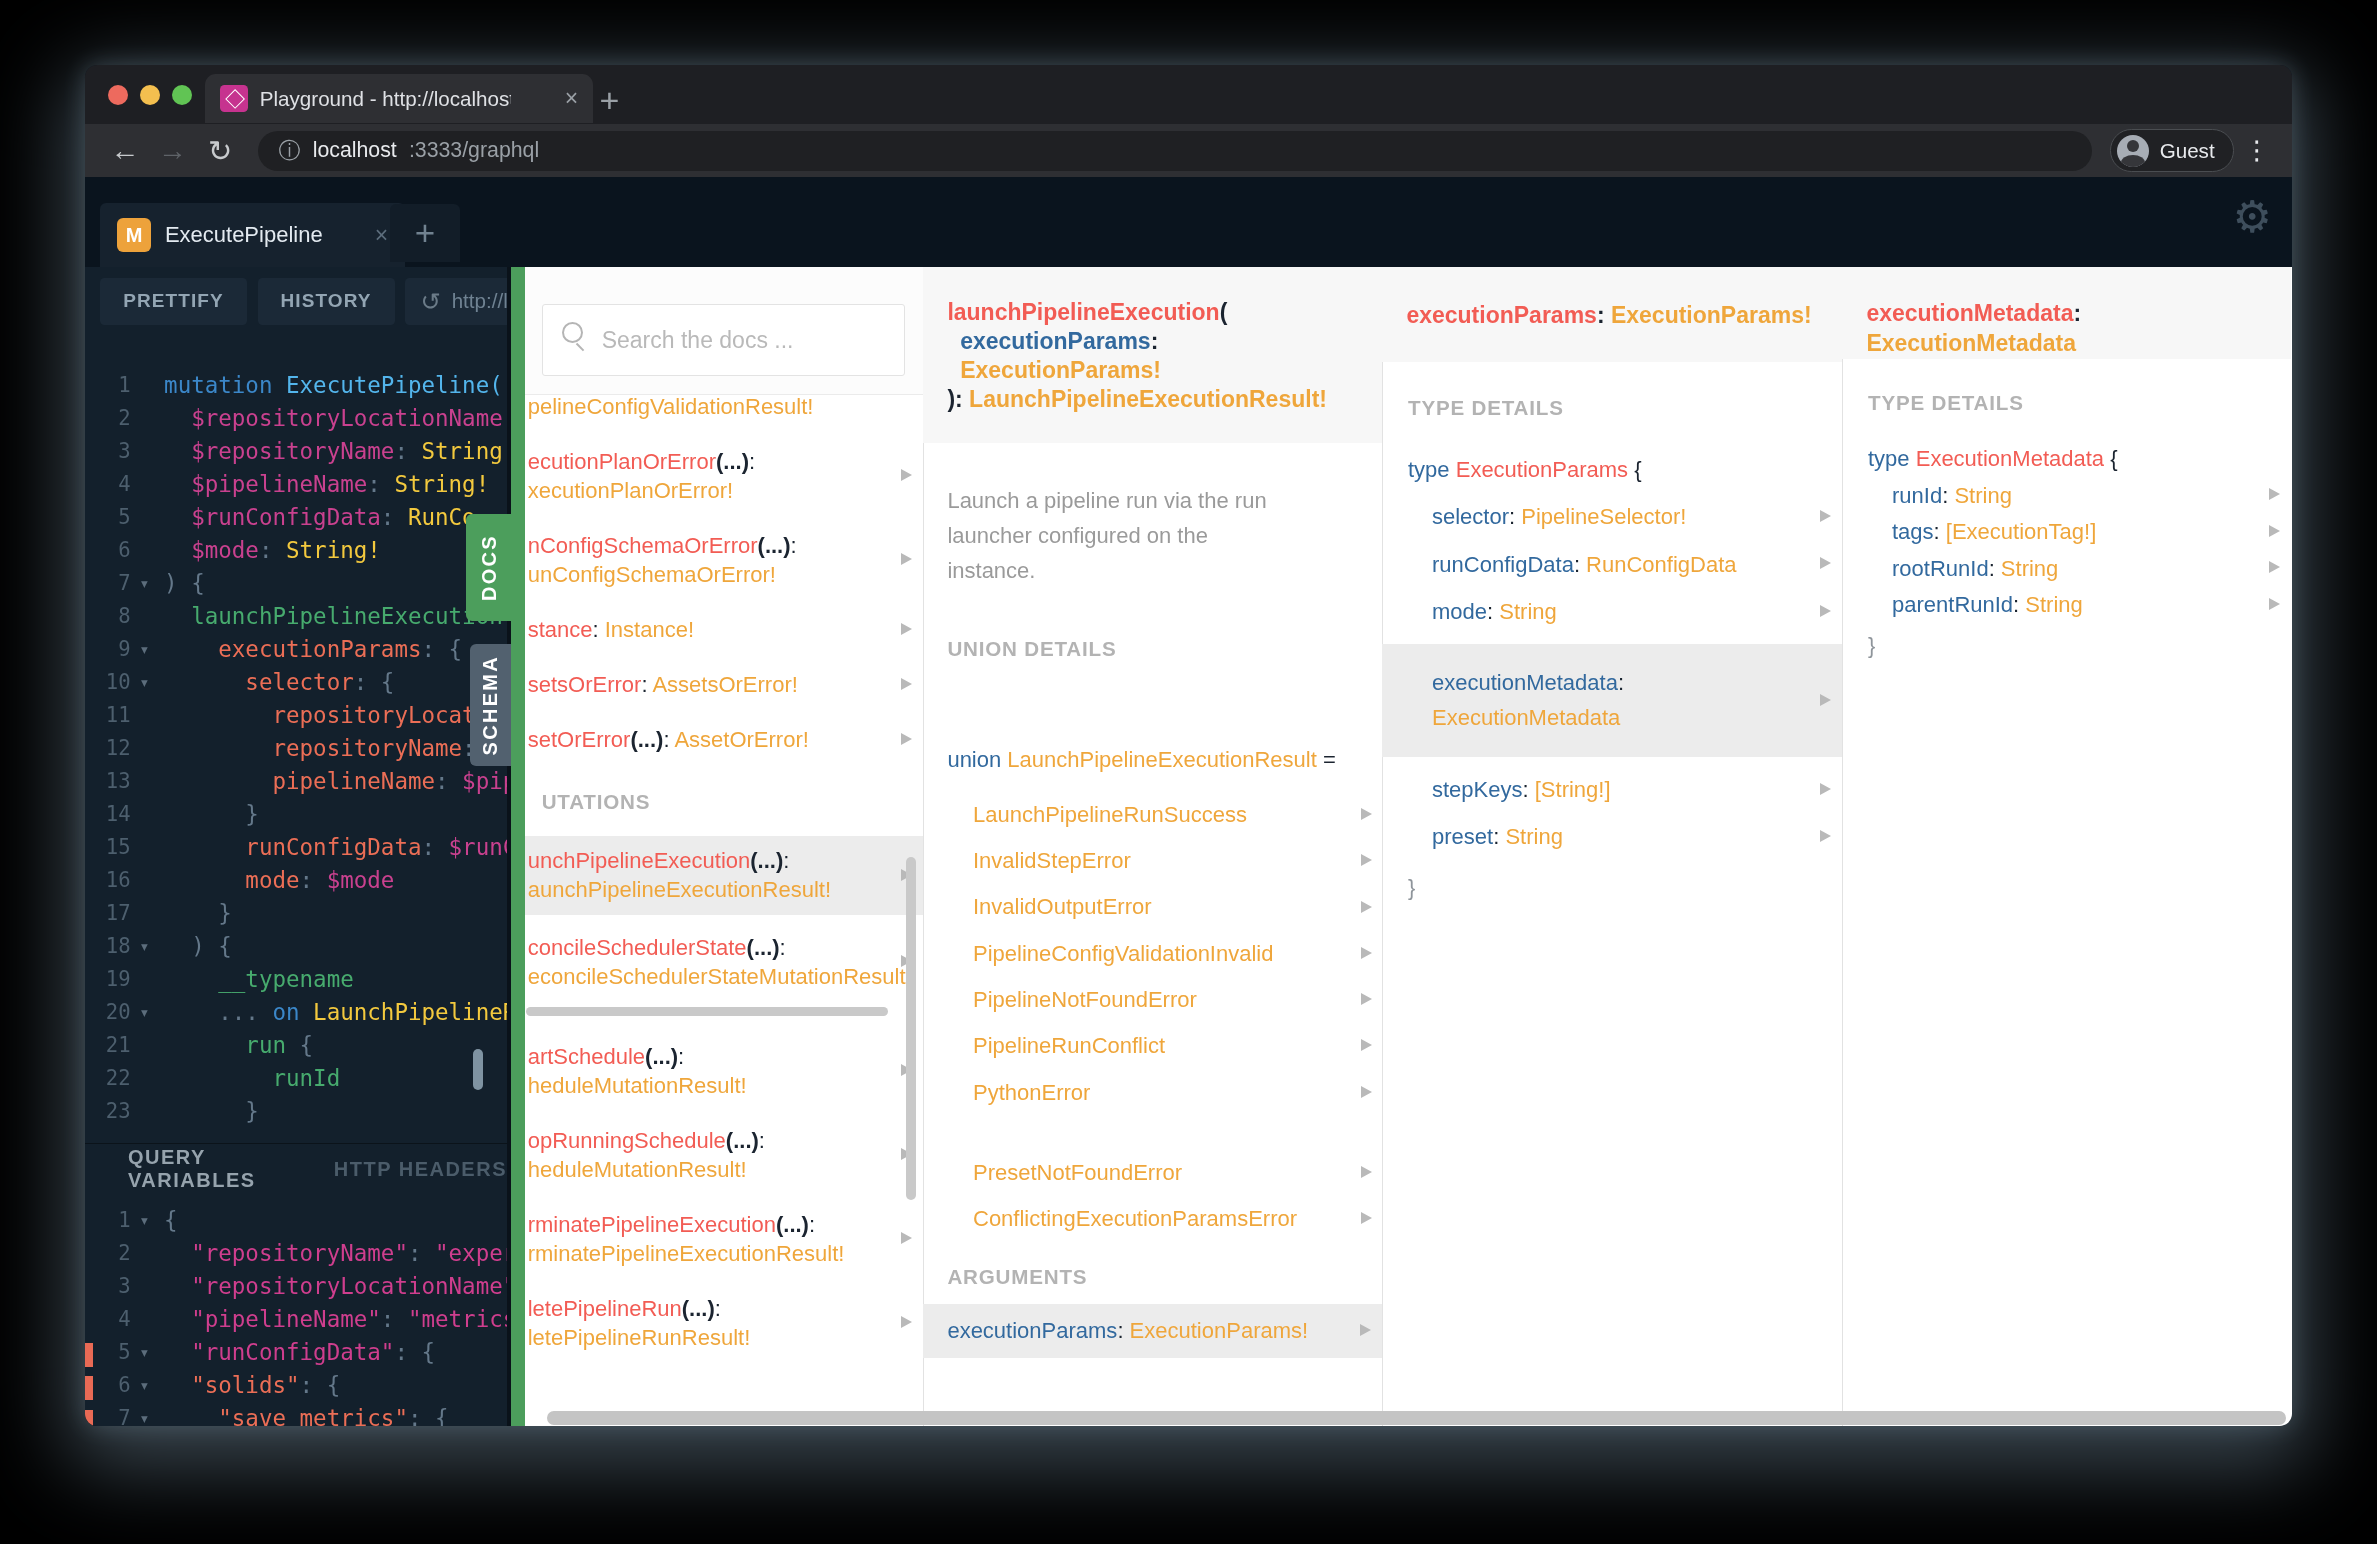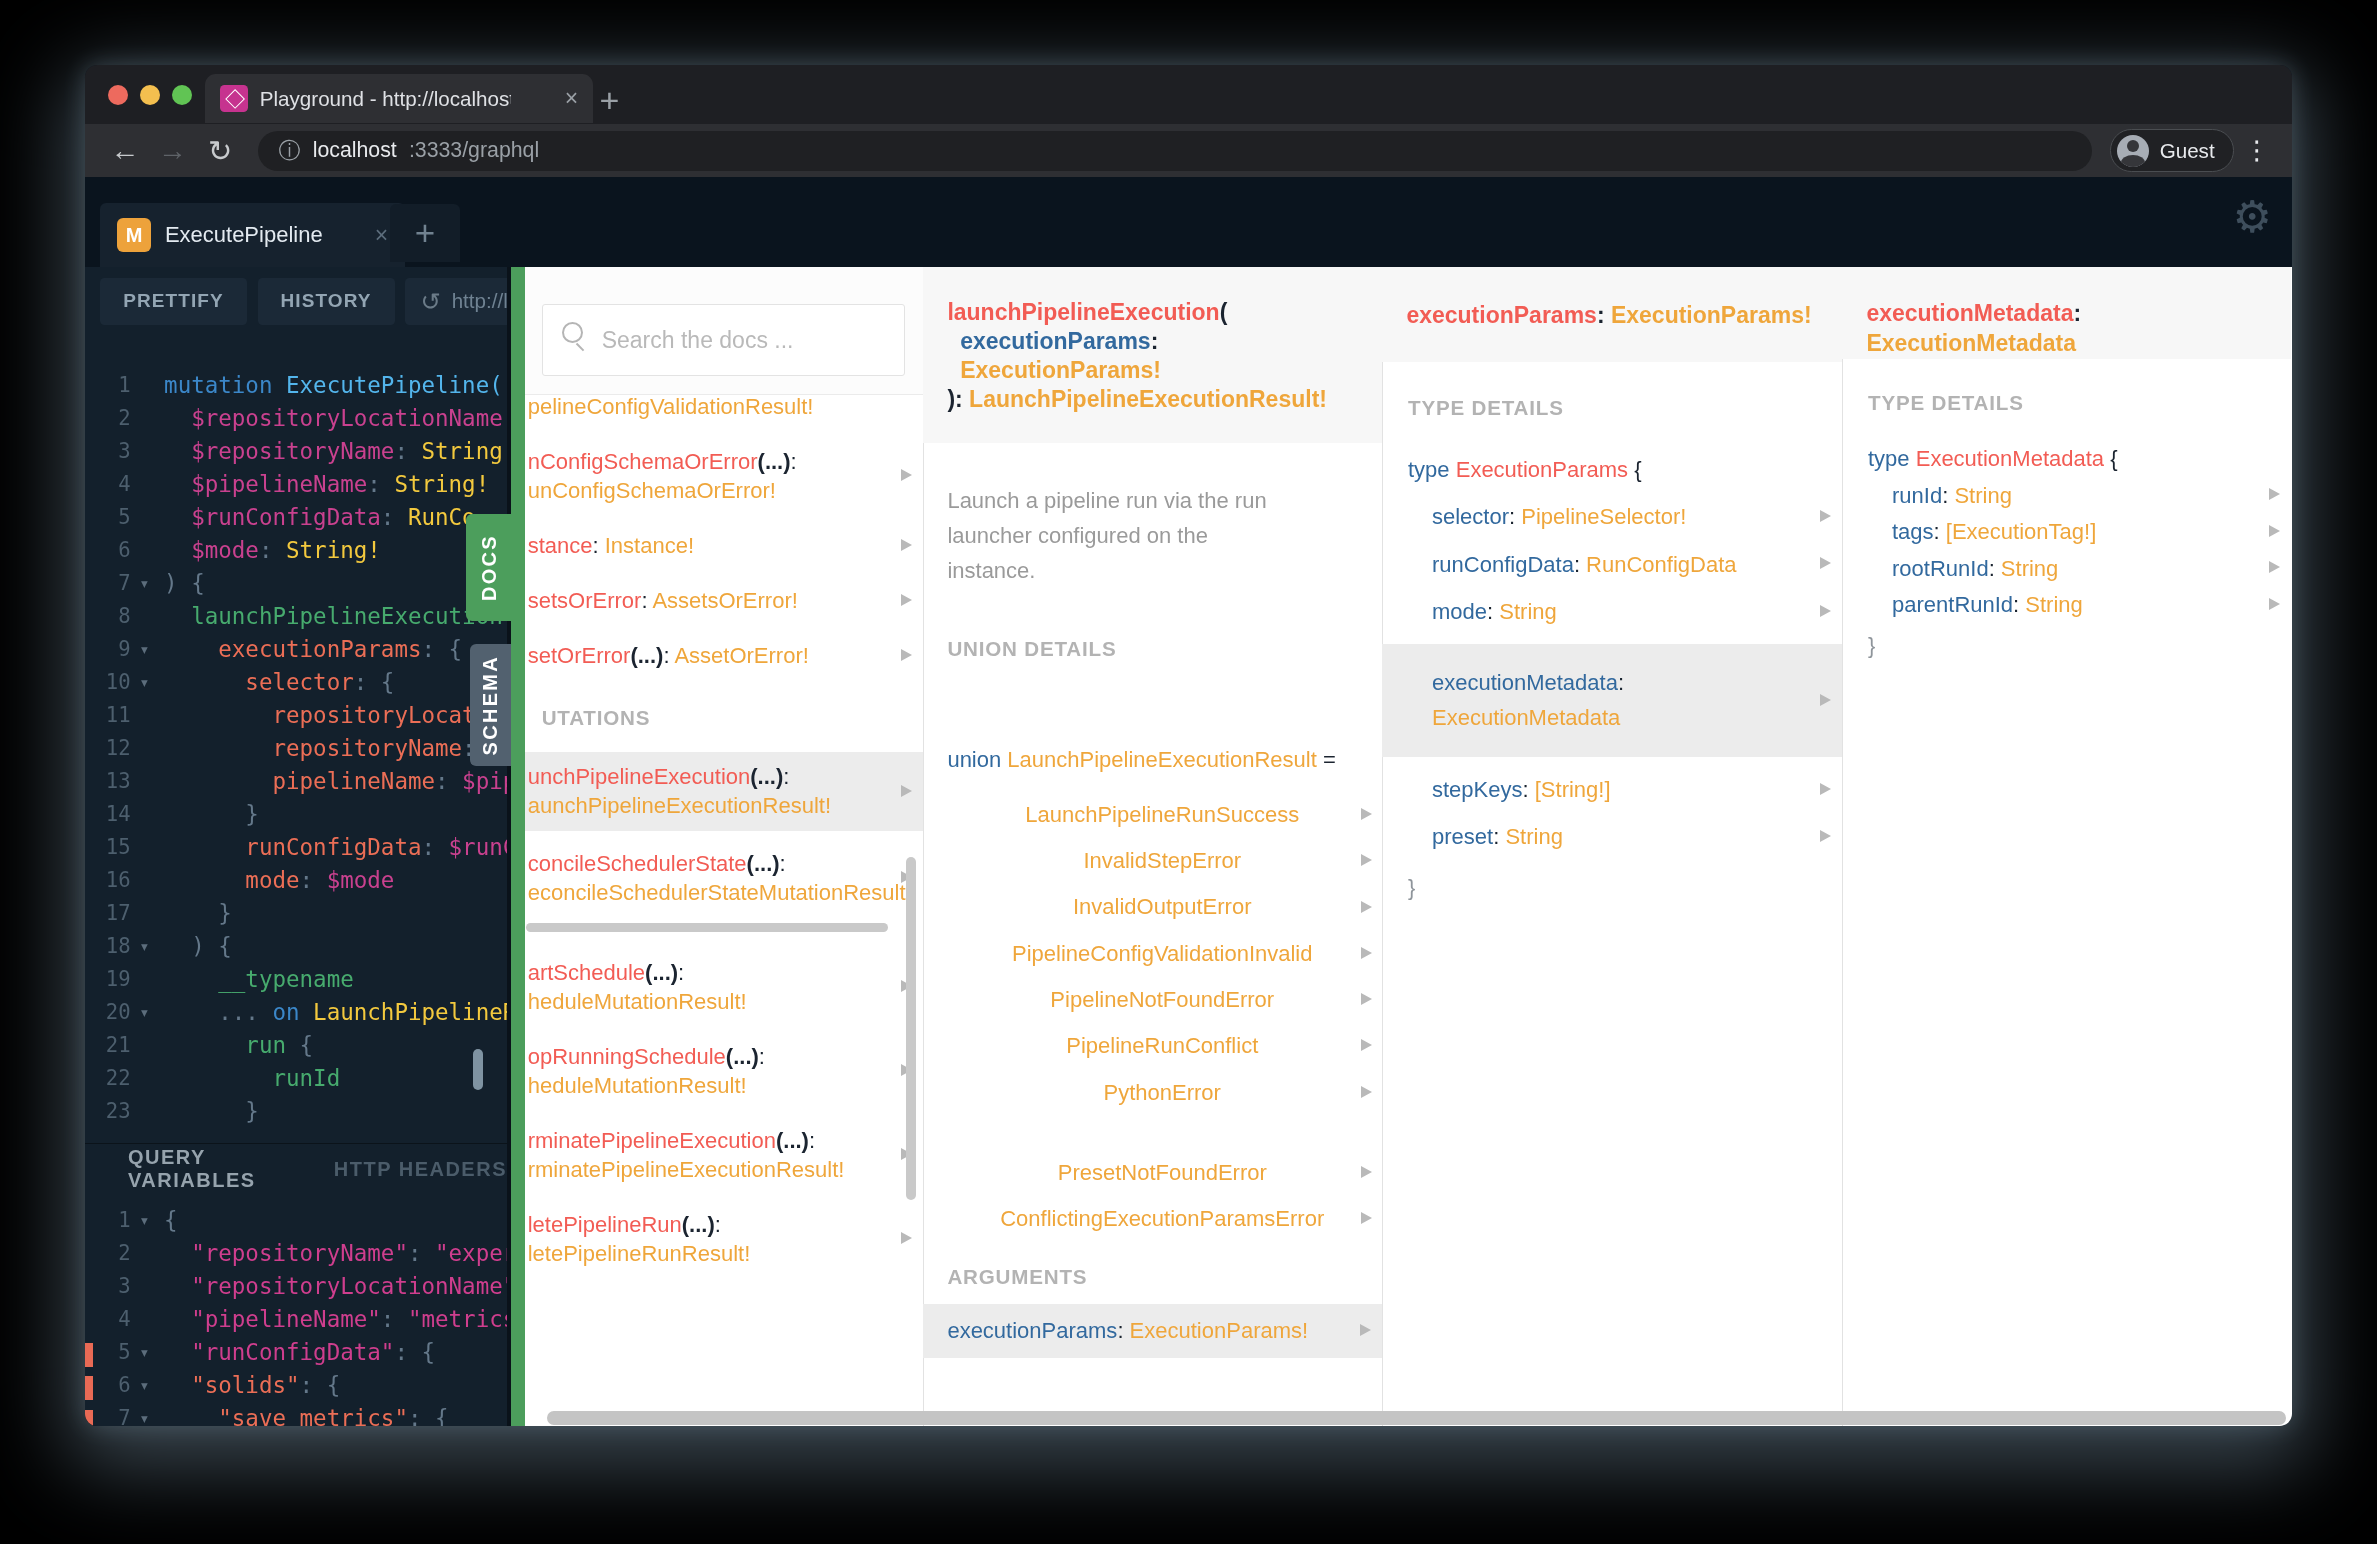--- a/index.html
+++ b/index.html
@@ -118,21 +118,21 @@
         border-left:11.4px solid #b9b9b9;border-top:6.9px solid transparent;border-bottom:6.9px solid transparent;}
   .vscroll1{position:absolute;left:381px;top:590px;width:10px;height:343px;border-radius:5.3px;background:#c9c9c9;z-index:4;}
 
   .hdrblock{background:#f7f7f7;padding:30.5px 15.2px 0 24.4px;height:145px;font-weight:700;line-height:29px;font-size:23px;}
   .hdrblock.h3{height:61px;padding-top:34px;}
   .hdrblock .hline{white-space:pre;}
   .desc{margin:40px 15.2px 0 24.4px;line-height:35px;color:#9a9a9a;}
   .secline{margin:49px 0 0 24.4px;font-size:20.6px;font-weight:700;color:#b3b3b3;letter-spacing:0.8px;}
   .unionline{margin:84px 0 0 24.4px;line-height:29px;white-space:pre;}
   .memberlist{margin-top:27.4px;}
-  .member{position:relative;margin:0 30.5px 18.3px 50px;line-height:28px;color:#efa63b;text-align:center;}
+  .member{position:relative;margin:0 30.5px 18.3px 50px;line-height:28px;color:#efa63b;}
   .member.gap{margin-top:52px;}
   .member .chev{right:-20px;}
   .argrow{position:relative;margin-top:15.2px;padding:12.2px 35px 12.2px 24.4px;background:#ececec;line-height:29px;}
 
   .typeline{margin:35px 0 0 26px;line-height:29px;white-space:pre;}
   .frow{position:relative;padding:0 35px 0 50px;line-height:29px;margin-top:18.3px;white-space:pre;}
   .col4 .frow{margin-top:9.1px;line-height:27.4px;}
   .frow.sel{background:#ececec;padding-top:21.3px;padding-bottom:21.3px;line-height:35px;white-space:normal;}
   .cbrace{margin:21.3px 0 0 26px;color:#8f959b;line-height:29px;}
   .col4 .cbrace{margin-top:12.2px;}
@@ -426,20 +426,25 @@
       <div class="docs-pane">
         <div class="green-stripe"></div>
         <div class="vdivider" style="left:412px"></div>
         <div class="vdivider" style="left:871px"></div>
         <div class="vdivider" style="left:1331px"></div>
 
         <div class="col col1">
           <div class="dlist">
               <div class="dlitem first">
                 <div class="dline"><span class="dk-type">pelineConfigValidationResult!</span></div>
+              </div>
+              <div class="dlitem">
+                <div class="dline"><span class="dk-name">ecutionPlanOrError</span><span class="dk-args">(...)</span><span class="dk-dark">:</span></div>
+                <div class="dline"><span class="dk-type">xecutionPlanOrError!</span></div>
+                <span class="chev"></span>
               </div>
               <div class="dlitem">
                 <div class="dline"><span class="dk-name">nConfigSchemaOrError</span><span class="dk-args">(...)</span><span class="dk-dark">:</span></div>
                 <div class="dline"><span class="dk-type">unConfigSchemaOrError!</span></div>
                 <span class="chev"></span>
               </div>
               <div class="dlitem">
                 <div class="dline"><span class="dk-name">stance</span><span class="dk-dark">: </span><span class="dk-type">Instance!</span></div>
                 <span class="chev"></span>
               </div>

